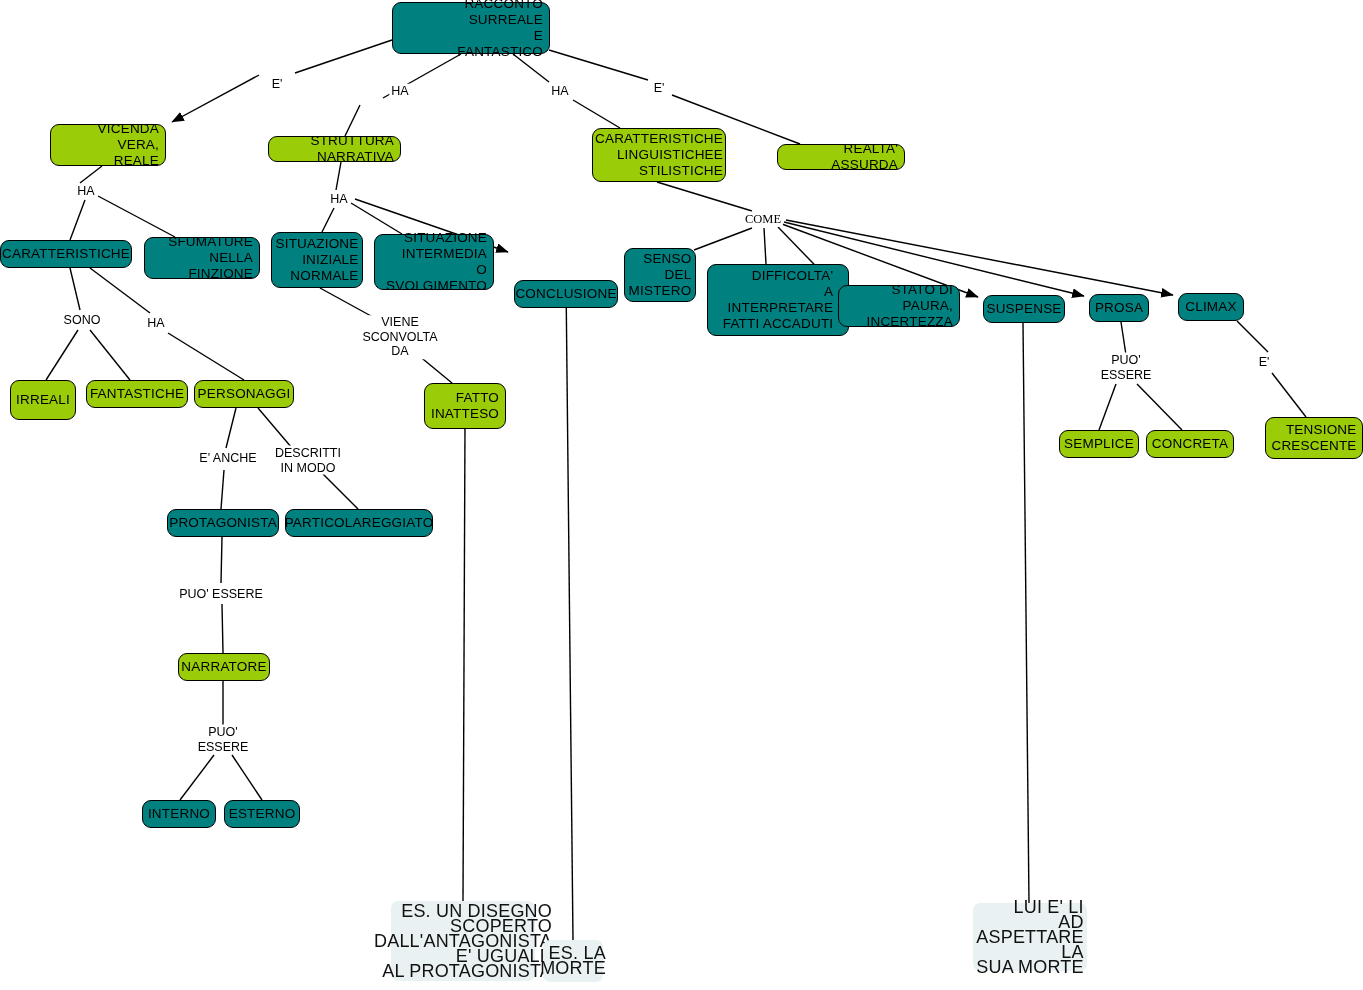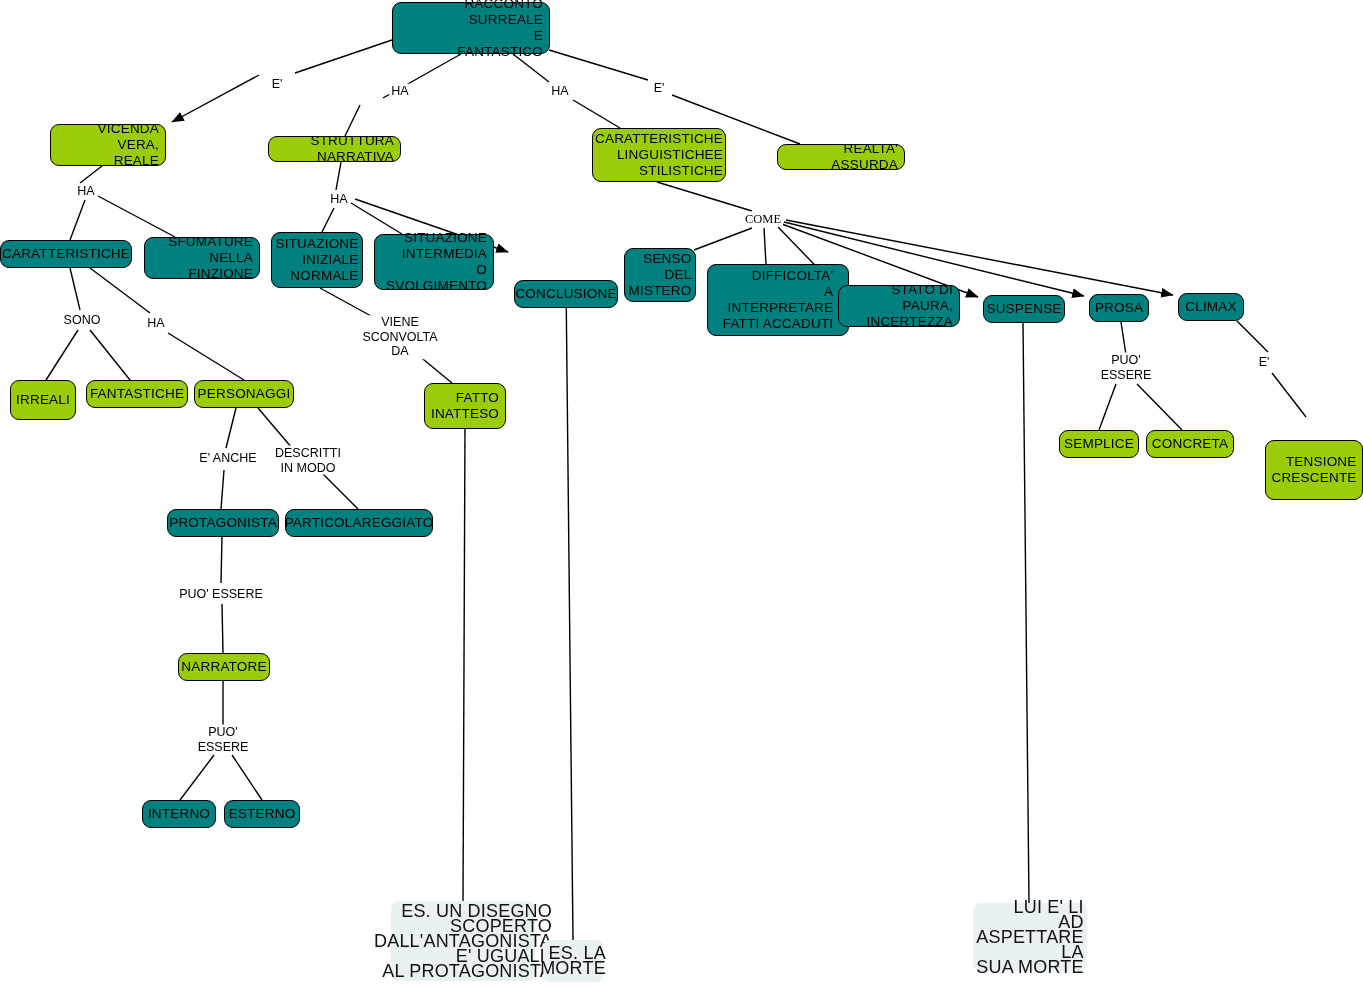--- a/index.html
+++ b/index.html
@@ -142,21 +142,21 @@
       <div class="node teal" style="left: 983px; top: 295px; width: 82px; height: 28px;">SUSPENSE</div>
       <div class="node teal" style="left: 1089px; top: 294px; width: 60px; height: 28px;">PROSA</div>
       <div class="node teal" style="left: 1178px; top: 293px; width: 66px; height: 28px;">CLIMAX</div>
       <div class="node green" style="left: 10px; top: 380px; width: 66px; height: 40px;">IRREALI</div>
       <div class="node green" style="left: 86px; top: 380px; width: 102px; height: 28px;">FANTASTICHE</div>
       <div class="node green" style="left: 194px; top: 380px; width: 100px; height: 28px;">PERSONAGGI</div>
       <div class="node green" style="left: 424px; top: 383px; width: 82px; height: 46px;">FATTO
 INATTESO</div>
       <div class="node green" style="left: 1059px; top: 430px; width: 80px; height: 28px;">SEMPLICE</div>
       <div class="node green" style="left: 1146px; top: 430px; width: 88px; height: 28px;">CONCRETA</div>
-      <div class="node green" style="left: 1265px; top: 440px; width: 98px; height: 60px;">TENSIONE
+      <div class="node green" style="left: 1265px; top: 417px; width: 98px; height: 42px;">TENSIONE
 CRESCENTE</div>
       <div class="node teal" style="left: 167px; top: 509px; width: 112px; height: 28px;">PROTAGONISTA</div>
       <div class="node teal" style="left: 285px; top: 509px; width: 148px; height: 28px;">PARTICOLAREGGIATO</div>
       <div class="node green" style="left: 178px; top: 653px; width: 92px; height: 28px;">NARRATORE</div>
       <div class="node teal" style="left: 142px; top: 800px; width: 74px; height: 28px;">INTERNO</div>
       <div class="node teal" style="left: 224px; top: 800px; width: 76px; height: 28px;">ESTERNO</div>
       <div class="node note" style="left: 391px; top: 901px; width: 144px; height: 80px;">ES. UN DISEGNO
 SCOPERTO
 DALL'ANTAGONISTA
 E' UGUALE

